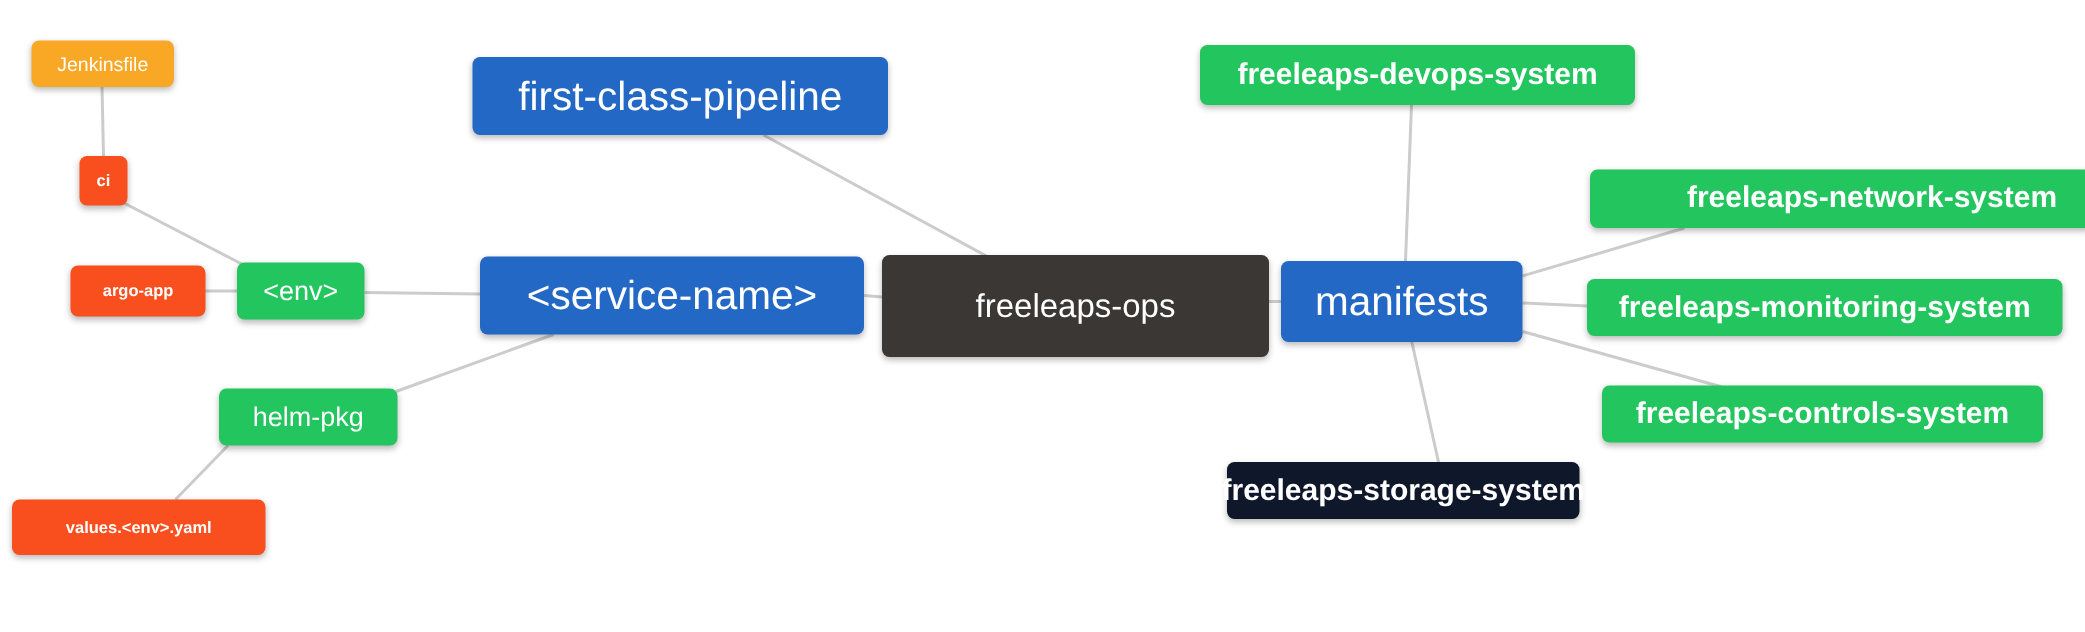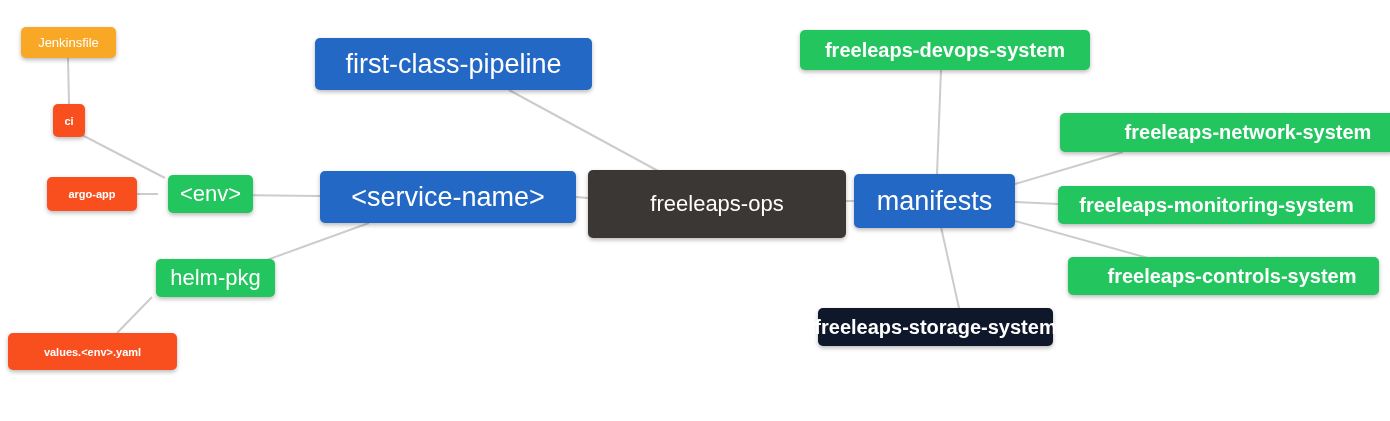--- a/index.html
+++ b/index.html
@@ -9,21 +9,21 @@
   }
   .edge-layer{position:absolute;left:0;top:0;width:1390px;height:421px;}
   .edge-layer line{stroke:#cccccc;stroke-width:2;}
   .node{
     position:absolute;display:flex;align-items:center;justify-content:center;
     color:#ffffff;border-radius:5px;white-space:nowrap;cursor:pointer;
     box-shadow:0 2px 4px rgba(0,0,0,.28);
   }
   .d0{font-size:22px;}
   .d1{font-size:27px;}
-  .d2{font-size:22px;margin-left:10px;}
+  .d2{font-size:18px;}
   .d2s{font-size:20px;font-weight:bold;}
   .d3{font-size:11px;font-weight:bold;}
   .d4{font-size:13px;}
 </style>
 </head>
 <body>
 
 <div class="canvas">
 
   <svg class="edge-layer" viewBox="0 0 1390 421" xmlns="http://www.w3.org/2000/svg">
@@ -62,17 +62,17 @@
   <div class="node d0" style="left: 588px; top: 170px; width: 258px; height: 68px; background-color: rgb(59, 55, 52);">freeleaps-ops</div>
 
   <div class="node d1" style="left: 854px; top: 174px; width: 161px; height: 54px; background-color: rgb(34, 104, 196);">manifests</div>
 
   <div class="node d2s" style="left: 800px; top: 30px; width: 290px; height: 40px; background-color: rgb(34, 197, 94);">freeleaps-devops-system</div>
 
   <div class="node d2s" style="left: 1060px; top: 113px; width: 294px; height: 39px; background-color: rgb(34, 197, 94); padding-left: 41px;">freeleaps-network-system</div>
 
   <div class="node d2s" style="left: 1058px; top: 186px; width: 317px; height: 38px; background-color: rgb(34, 197, 94);">freeleaps-monitoring-system</div>
 
-  <div class="node d2s" style="left: 1068px; top: 257px; width: 294px; height: 38px; background-color: rgb(34, 197, 94); padding-left: 17px;">freeleaps-controls-system</div>
+  <div class="node d2s" style="left: 1068px; top: 257px; width: 294px; height: 38px; background-color: rgb(34, 197, 94);">freeleaps-controls-system</div>
 
   <div class="node d2s" style="left: 818px; top: 308px; width: 235px; height: 38px; background-color: #0f172a;">freeleaps-storage-system</div>
 
 </div>
 
 </body></html>

